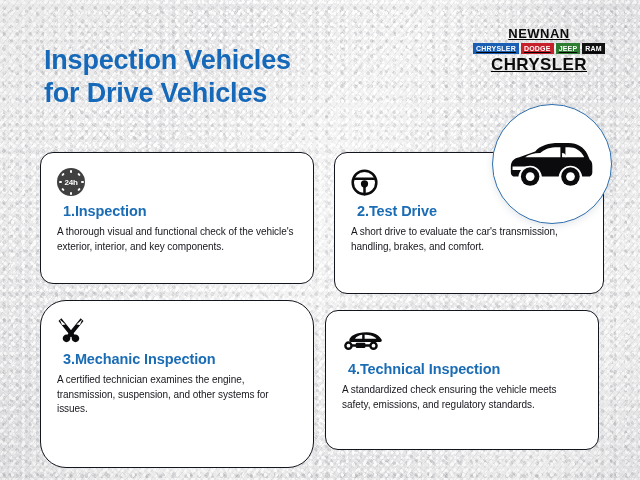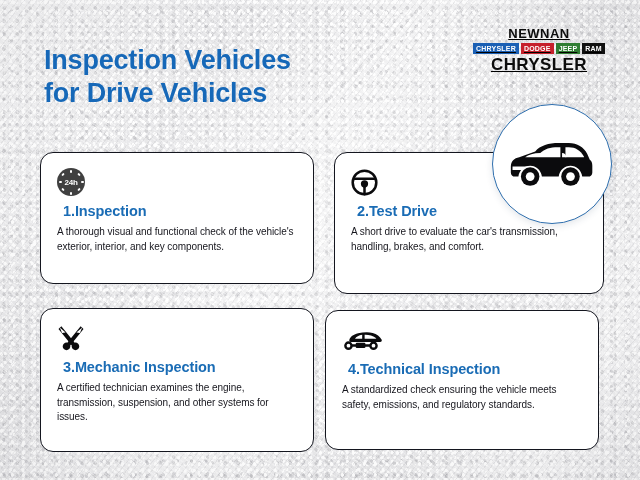--- a/index.html
+++ b/index.html
@@ -89,21 +89,21 @@
 
   
   .card{
     position:absolute;background:#ffffff;
     border:1.6px solid #14161f;border-radius:13px;
     box-sizing:border-box;
     padding:14px 16px 12px 16px;
   }
   .card.c1{left:40px;  top:152px; width:274px; height:132px;}
   .card.c2{left:334px; top:152px; width:270px; height:142px;}
-  .card.c3{left:40px;  top:308px; width:274px; height:144px;}
+  .card.c3{left:40px;  top:300px; width:274px; height:168px;border-radius:26px;}
   .card.c4{left:325px; top:310px; width:274px; height:140px;}
   .card.c2{z-index:1;}
 
   .card-icon{height:30px;margin-bottom:6px;display:flex;align-items:center;}
   .card-icon svg{display:block;}
 
   .card-h{
     color:#1a6cb5;font-size:14.5px;font-weight:bold;
     margin:0 0 5px 6px;line-height:1.2;letter-spacing:-.1px;
   }

